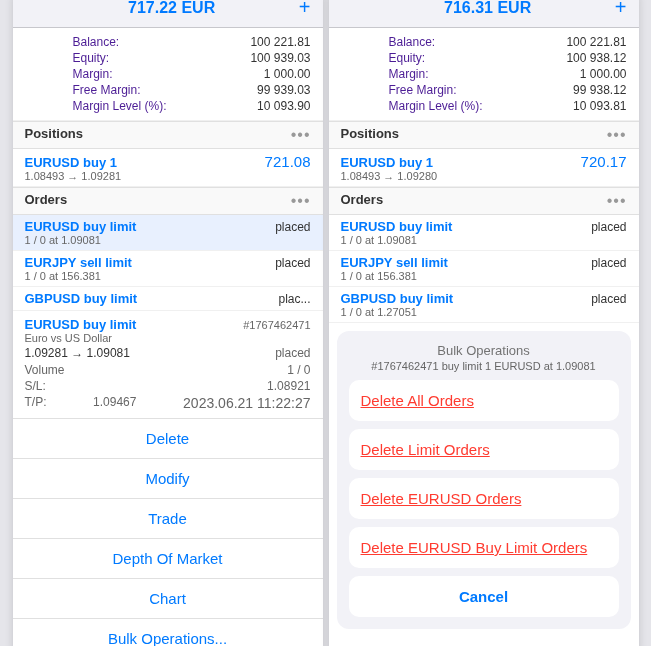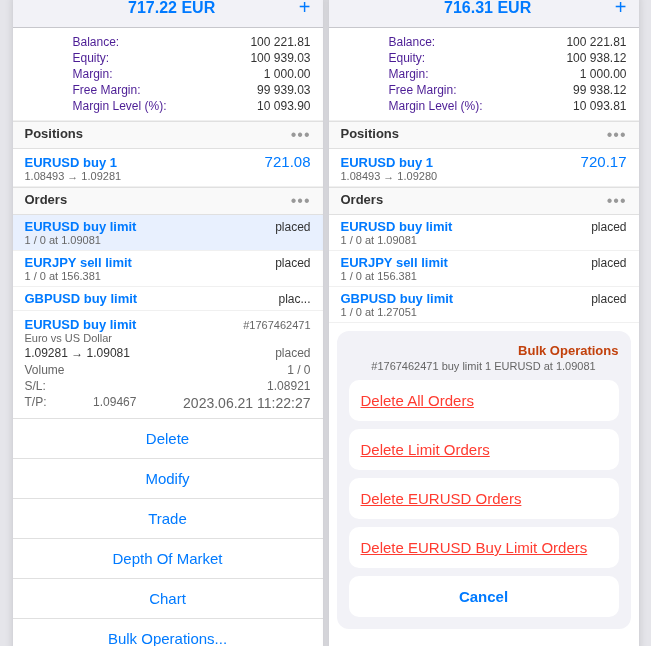--- a/index.html
+++ b/index.html
@@ -190,24 +190,24 @@
       border-bottom: none;
     }
     
     .bulk-panel {
       background: #f2f2f7;
       border-radius: 12px;
       margin: 8px;
       padding: 12px;
     }
     .bulk-title {
-      text-align: right;
+      text-align: center;
       font-size: 13px;
-      font-weight: 700;
-      color: #c2410c;
+      font-weight: 400;
+      color: #737373;
       margin-bottom: 2px;
     }
     .bulk-subtitle {
       text-align: center;
       font-size: 11px;
       color: #666;
       margin-bottom: 8px;
     }
     .bulk-action {
       background: #fff;

